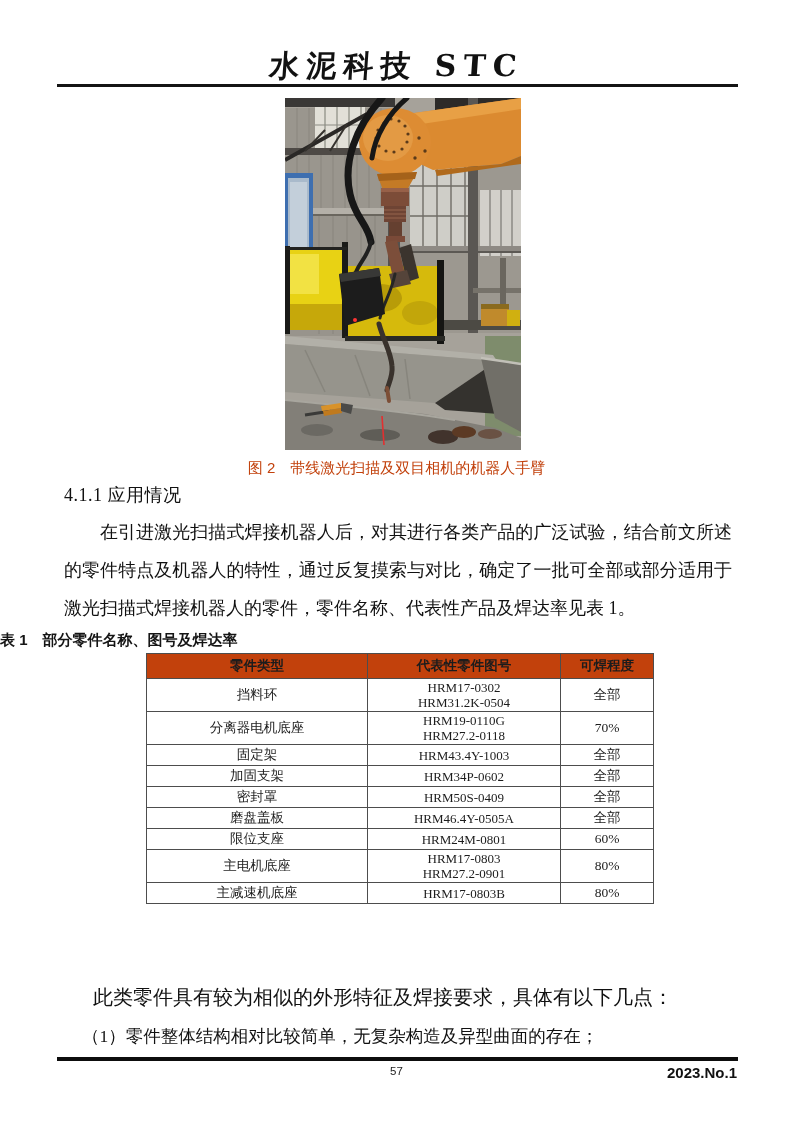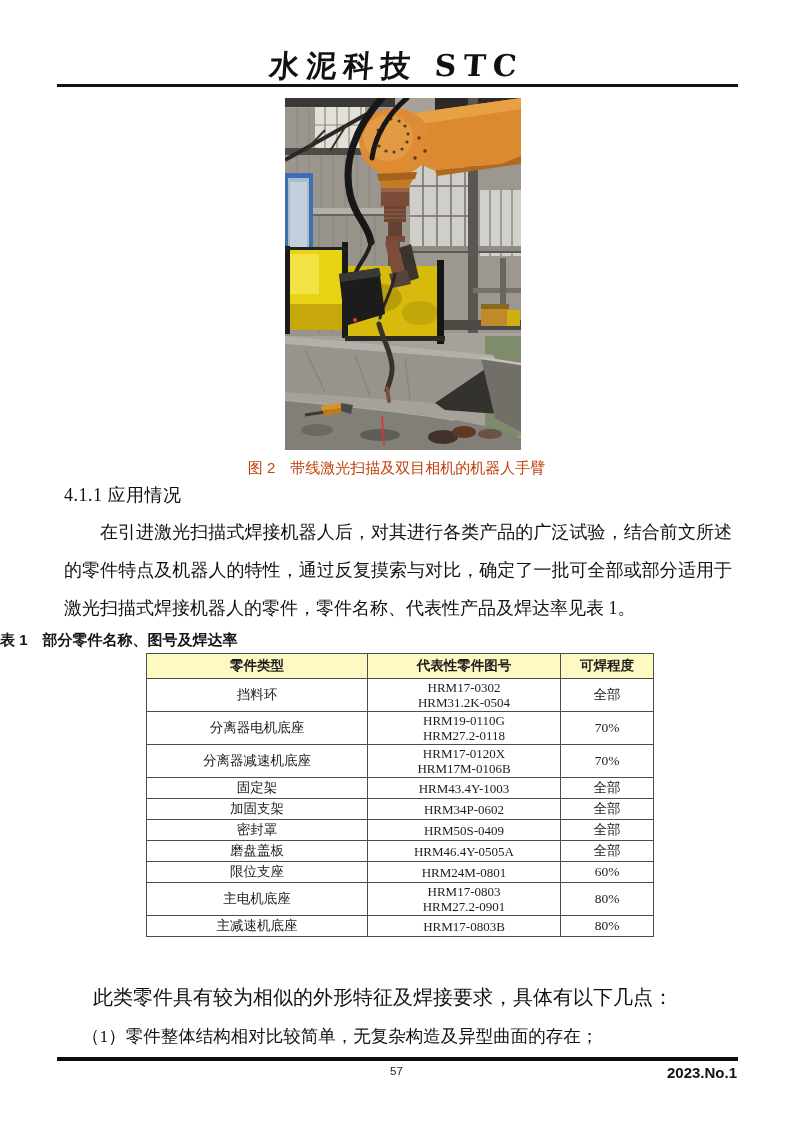--- a/index.html
+++ b/index.html
@@ -48,21 +48,21 @@
     border-collapse: collapse; table-layout: fixed; width: 507px;
   }
   .parts-table col.c1 { width: 221px; }
   .parts-table col.c2 { width: 193px; }
   .parts-table col.c3 { width: 93px; }
   .parts-table th, .parts-table td {
     border: 1px solid #4d4d4d; text-align: center; vertical-align: middle;
     padding: 1px 4px;
   }
   .parts-table th {
-    background: #fef9c3; height: 25px;
+    background: #c2410c; height: 25px;
     font-family: "Liberation Sans", sans-serif;
     font-size: 13.5px; font-weight: 600; color: #1c1c1c;
   }
   .parts-table td { font-size: 13.5px; line-height: 18px; color: #1c1c1c; }
   .parts-table td.code-cell { font-family: "Liberation Serif", serif; }
   .code-line { font-size: 13px; line-height: 15px; white-space: nowrap; }
   td.hl-cell { position: relative; }
   td.hl-cell::before {
     content: ""; position: absolute; left: -3px; top: -1px; bottom: -1px;
     width: 4px; border: 1.5px solid #45b393; background: rgba(130,210,185,0.25);
@@ -303,28 +303,20 @@
       </tr>
       <tr>
         <td>分离器电机底座</td>
         <td class="code-cell">
           <div class="code-line">HRM19-0110G</div>
           <div class="code-line">HRM27.2-0118</div>
         </td>
         <td>70%</td>
       </tr>
       <tr>
-        <td>分离器减速机底座</td>
-        <td class="code-cell">
-          <div class="code-line">HRM17-0120X</div>
-          <div class="code-line">HRM17M-0106B</div>
-        </td>
-        <td>70%</td>
-      </tr>
-      <tr>
         <td>固定架</td>
         <td class="code-cell">
           <div class="code-line">HRM43.4Y-1003</div>
         </td>
         <td>全部</td>
       </tr>
       <tr>
         <td>加固支架</td>
         <td class="code-cell">
           <div class="code-line">HRM34P-0602</div>

